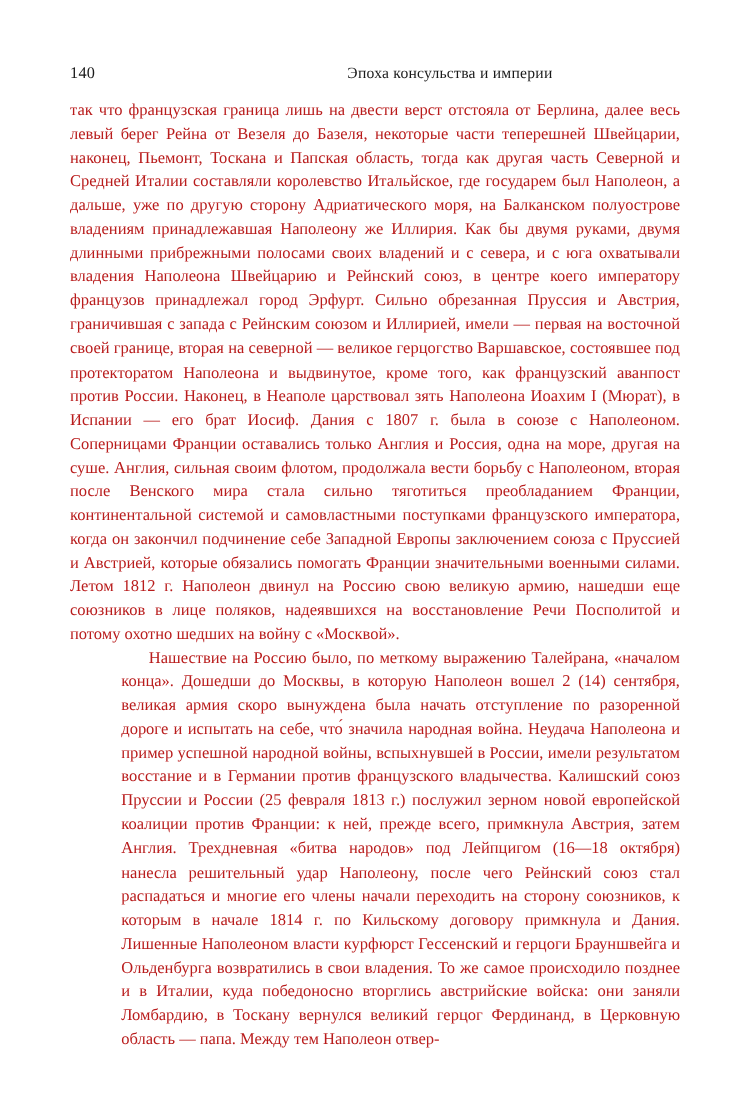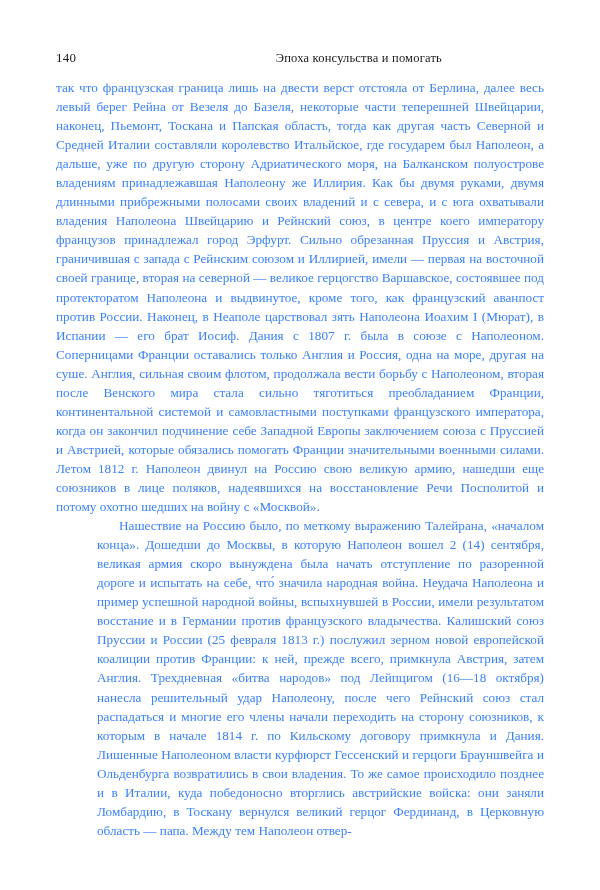--- a/index.html
+++ b/index.html
@@ -45,38 +45,38 @@
   .body-text {
     position: absolute;
     top: 78px;
     left: 56px;
     width: 488px;
     font-size: 13.2px;
     line-height: 19.05px;
     text-align: justify;
     text-justify: inter-word;
     hyphens: manual;
-    color: #3b82f6;
+    color: #b91c1c;
   }
   .body-text p {
     margin: 0;
   }
   .body-text p.indent {
     text-indent: 22px;
     margin-left: 41px;
   }
 </style>
 </head>
 <body>
 
 <div class="page">
 
   <div class="running-head">
     <span class="folio">140</span>
-    <span class="head-title">Эпоха консульства и помогать</span>
+    <span class="head-title">Эпоха консульства и империи</span>
   </div>
 
   <div class="body-text">
     <p>так что французская граница лишь на двести верст отстояла от Берлина, далее весь левый берег Рейна от Везеля до Базеля, некоторые части теперешней Швейцарии, наконец, Пьемонт, Тоскана и Папская область, тогда как другая часть Северной и Средней Италии составляли королевство Итальйское, где государем был Наполеон, а дальше, уже по другую сторону Адриатического моря, на Балканском полуострове владениям принадлежавшая Наполеону же Иллирия. Как бы двумя руками, двумя длинными прибрежными полосами своих владений и с севера, и с юга охватывали владения Наполеона Швейцарию и Рейнский союз, в центре коего императору французов принадлежал город Эрфурт. Сильно обрезанная Пруссия и Австрия, граничившая с запада с Рейнским союзом и Иллирией, имели — первая на восточной своей границе, вторая на северной — великое герцогство Варшавское, состоявшее под протекторатом Наполеона и выдвинутое, кроме того, как французский аванпост против России. Наконец, в Неаполе царствовал зять Наполеона Иоахим I (Мюрат), в Испании — его брат Иосиф. Дания с 1807 г. была в союзе с Наполеоном. Соперницами Франции оставались только Англия и Россия, одна на море, другая на суше. Англия, сильная своим флотом, продолжала вести борьбу с Наполеоном, вторая после Венского мира стала сильно тяготиться преобладанием Франции, континентальной системой и самовластными поступками французского императора, когда он закончил подчинение себе Западной Европы заключением союза с Пруссией и Австрией, которые обязались помогать Франции значительными военными силами. Летом 1812 г. Наполеон двинул на Россию свою великую армию, нашедши еще союзников в лице поляков, надеявшихся на восстановление Речи Посполитой и потому охотно шедших на войну с «Москвой».</p>
     <p class="indent">Нашествие на Россию было, по меткому выражению Талейрана, «началом конца». Дошедши до Москвы, в которую Наполеон вошел 2 (14) сентября, великая армия скоро вынуждена была начать отступление по разоренной дороге и испытать на себе, что́ значила народная война. Неудача Наполеона и пример успешной народной войны, вспыхнувшей в России, имели результатом восстание и в Германии против французского владычества. Калишский союз Пруссии и России (25 февраля 1813 г.) послужил зерном новой европейской коалиции против Франции: к ней, прежде всего, примкнула Австрия, затем Англия. Трехдневная «битва народов» под Лейпцигом (16—18 октября) нанесла решительный удар Наполеону, после чего Рейнский союз стал распадаться и многие его члены начали переходить на сторону союзников, к которым в начале 1814 г. по Кильскому договору примкнула и Дания. Лишенные Наполеоном власти курфюрст Гессенский и герцоги Брауншвейга и Ольденбурга возвратились в свои владения. То же самое происходило позднее и в Италии, куда победоносно вторглись австрийские войска: они заняли Ломбардию, в Тоскану вернулся великий герцог Фердинанд, в Церковную область — папа. Между тем Наполеон отвер-</p>
   </div>
 
 </div>
 
 </body></html>

